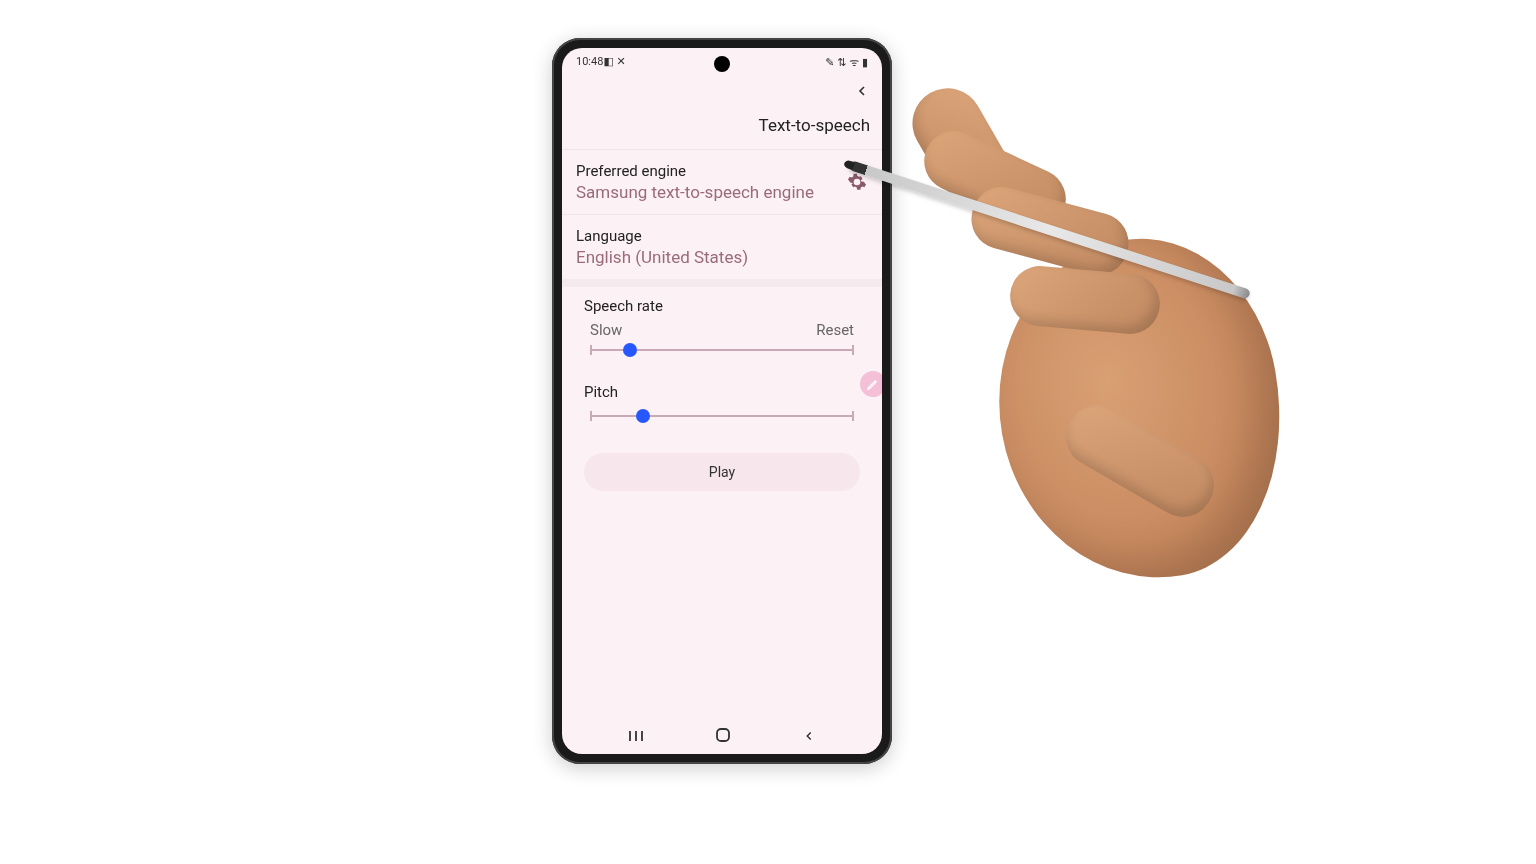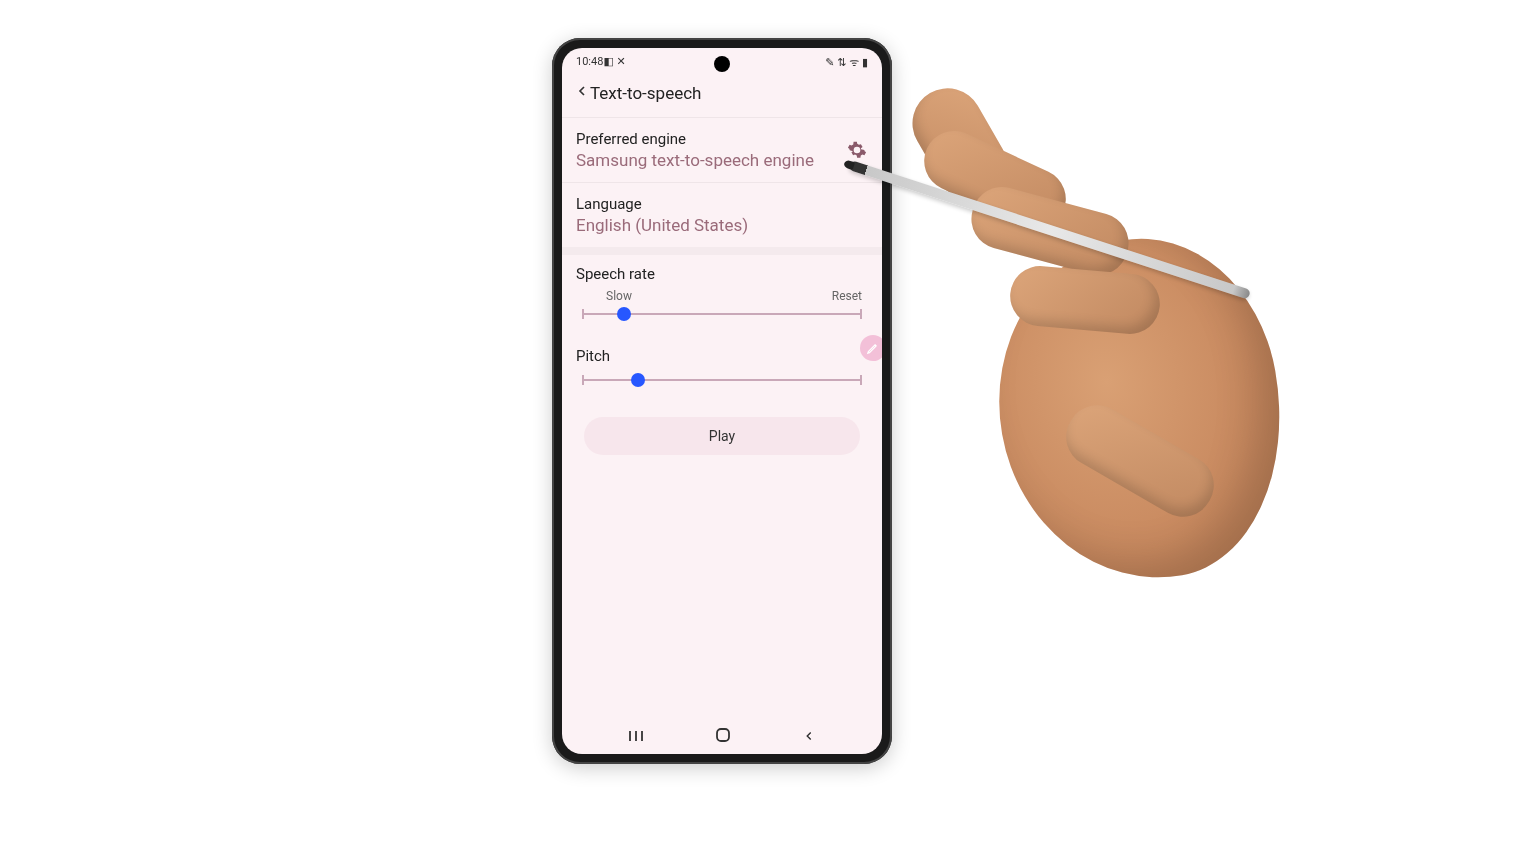--- a/index.html
+++ b/index.html
@@ -46,23 +46,24 @@
     justify-content: space-between;
     align-items: center;
     padding: 6px 14px 4px;
     font-size: 11px;
     color: #333;
   }
   .status-left { display: flex; align-items: center; }
   .status-right { display: flex; align-items: center; gap: 4px; }
   .header {
     display: flex;
-    align-items: flex-start;
+    align-items: flex-end;
     padding: 10px 12px 14px;
-    gap: 0;
+    gap: 16px;
+    flex-direction: column;
   }
   .back-chevron { width: 16px; height: 16px; }
   .header-title { font-size: 17px; color: #222; font-weight: 400; }
   .divider { height: 1px; background: rgba(0,0,0,0.05); margin: 0 0; }
   .row {
     padding: 12px 14px;
     display: flex;
     align-items: center;
     justify-content: space-between;
     position: relative;
@@ -71,32 +72,31 @@
   .row-title { font-size: 15px; color: #222; margin-bottom: 2px; }
   .row-sub { font-size: 17px; color: #9a6b7a; }
   .gear-btn {
     width: 22px;
     height: 22px;
     display: flex;
     align-items: center;
     justify-content: center;
   }
   .slider-section {
-    padding: 10px 14px 8px;
+    padding: 10px 22px 8px;
     position: relative;
   }
   .slider-title { font-size: 15px; color: #222; margin-bottom: 6px; }
   .slider-labels {
     display: flex;
     justify-content: space-between;
-    font-size: 12px;
+    font-size: 15px;
     color: #666;
     padding: 0 6px;
     margin-bottom: 2px;
-    margin-left: 24px;
   }
   .slider-track {
     position: relative;
     height: 18px;
     margin: 0 6px;
   }
   .track-line {
     position: absolute;
     top: 50%;
     left: 0;

